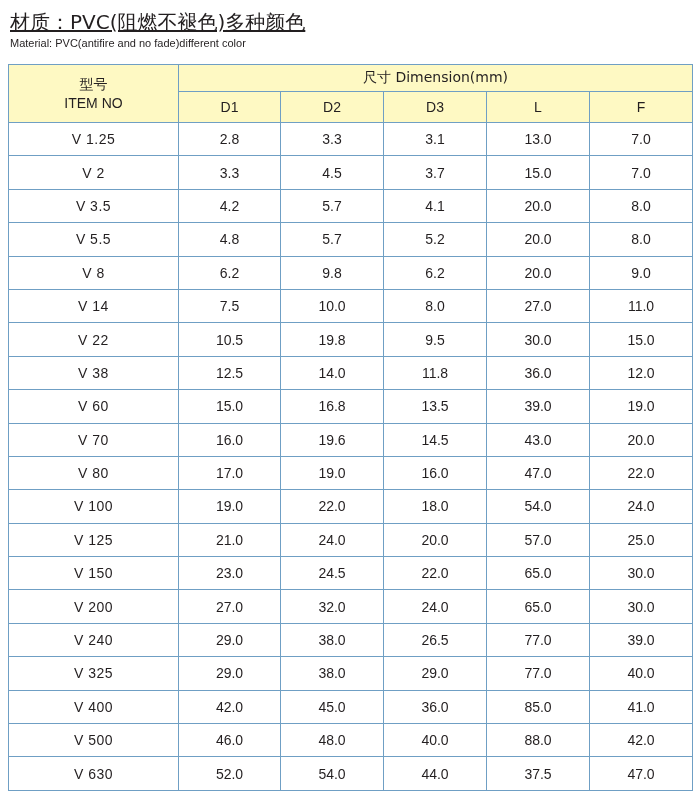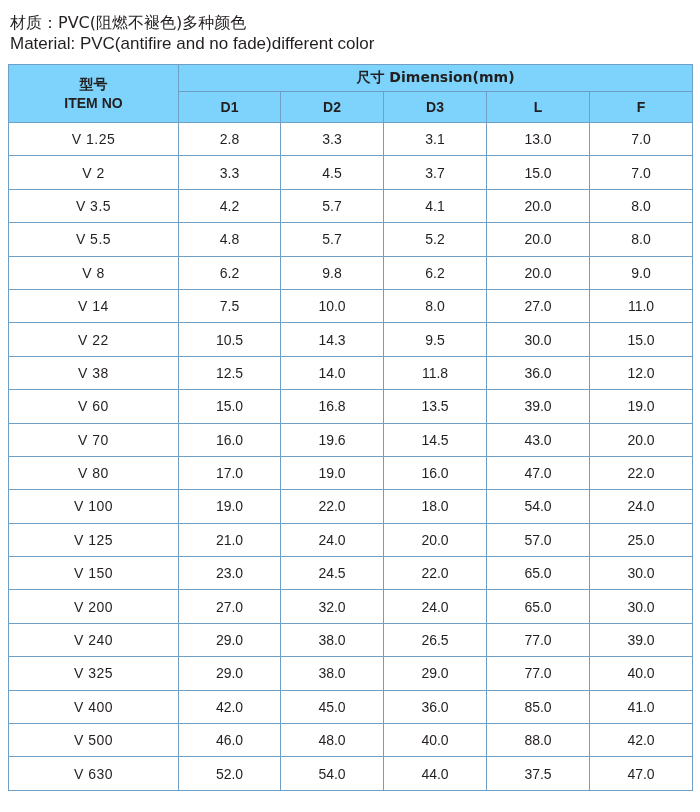--- a/index.html
+++ b/index.html
@@ -18,45 +18,46 @@
     position: relative;
     width: 700px;
     height: 812px;
     box-sizing: border-box;
     padding: 12px 8px 0 8px;
   }
   .material-block {
     margin: 0 0 10px 2px;
   }
   .material-line {
-    font-size: 17px;
+    font-size: 11px;
     line-height: 21px;
     color: #231f20;
     white-space: nowrap;
   }
   .material-line.cn {
-    font-size: 16px;
+    font-size: 20px;
+    text-decoration: underline;
   }
   table.spec {
     border-collapse: collapse;
     width: 684px;
     margin: 0 auto;
     table-layout: fixed;
   }
   table.spec th, table.spec td {
     border: 1px solid #6f9fc4;
     text-align: center;
     vertical-align: middle;
     font-size: 14px;
     color: #231f20;
     padding: 0;
   }
   thead th {
-    background: #7dd3fc;
-    font-weight: bold;
+    background: #fef9c3;
+    font-weight: normal;
   }
   th.item-head {
     width: 170px;
     height: 56px;
     line-height: 19px;
     font-size: 14.5px;
   }
   th.dim-head {
     height: 26px;
     font-size: 14.5px;
@@ -159,21 +160,21 @@
         <td class="item-cell">V  14</td>
         <td>7.5</td>
         <td>10.0</td>
         <td>8.0</td>
         <td>27.0</td>
         <td>11.0</td>
       </tr>
       <tr>
         <td class="item-cell">V  22</td>
         <td>10.5</td>
-        <td>14.3</td>
+        <td>19.8</td>
         <td>9.5</td>
         <td>30.0</td>
         <td>15.0</td>
       </tr>
       <tr>
         <td class="item-cell">V  38</td>
         <td>12.5</td>
         <td>14.0</td>
         <td>11.8</td>
         <td>36.0</td>

